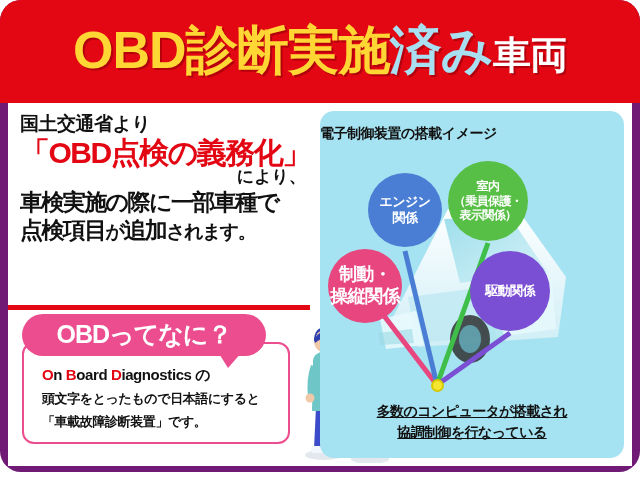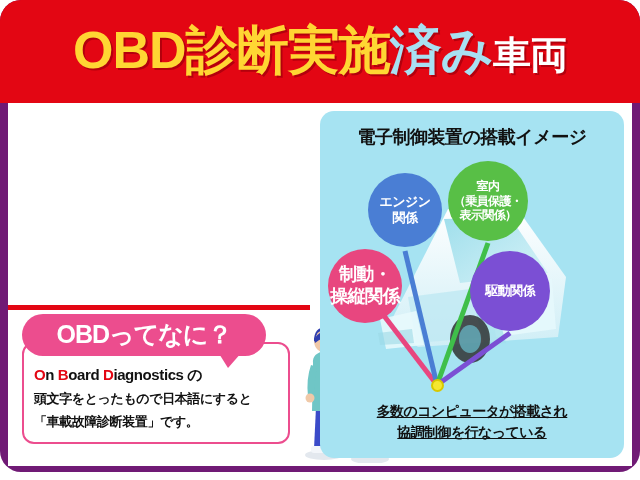--- a/index.html
+++ b/index.html
@@ -107,21 +107,21 @@
     z-index: 3;
   }
 
   #obd-box {
     position: relative;
     margin-top: -14px;
     width: 268px; min-height: 92px;
     border: 2px solid #ec4d8e;
     border-radius: 12px;
     background: #fff;
-    padding: 18px 10px 8px 10px;
+    padding: 18px 10px 8px 18px;
     z-index: 2;
   }
   .obd-line {
     font-size: 13px; font-weight: bold; color: #111;
     line-height: 1.75; letter-spacing: -0.4px; white-space: nowrap;
   }
   .obd-line.en { font-size: 15px; }
   .obd-line .cap { color: #e30613; }
   .obd-line .nm { font-weight: bold; }
 
@@ -132,22 +132,21 @@
   #right-panel {
     position: absolute;
     left: 312px; top: 8px;
     width: 304px; height: 347px;
     background: #a6e3f2;
     border-radius: 14px;
     overflow: hidden;
   }
   #right-title {
     position: absolute; left: 0; top: 14px; width: 304px;
-    text-align: center;
-    font-size: 18px; font-weight: bold; color: #111;
+    font-size: 14px; font-weight: bold; color: #111;
     letter-spacing: -0.5px;
   }
   #car-art { position: absolute; left: 0; top: 36px; width: 304px; height: 230px; }
   #strings { position: absolute; left: 0; top: 0; width: 304px; height: 347px; }
 
   .bubble {
     position: absolute;
     border-radius: 50%;
     display: flex; align-items: center; justify-content: center;
     text-align: center;
@@ -187,20 +186,27 @@
   <div id="header">
     <div id="header-title">
       <span class="seg-yellow">OBD診断実施</span><span class="seg-cyan">済み</span><span class="seg-white">車両</span>
     </div>
   </div>
 
   <div id="body-panel">
 
     <div id="left-col">
 
+      <div id="notice-block">
+        <div class="notice-l1">国土交通省より</div>
+        <div class="notice-l2">「OBD点検の義務化」</div>
+        <div class="notice-l3">により、</div>
+        <div class="notice-l4">車検実施の際に一部車種で</div>
+        <div class="notice-l5"><span>点検項目</span><span class="small">が</span><span>追加</span><span class="small">されます。</span></div>
+      </div>
 
       <div id="left-divider"></div>
 
       <div id="obd-explain">
         <div id="obd-bubble">
           <span id="obd-bubble-text">OBDってなに？</span>
           <span id="obd-bubble-tail"></span>
         </div>
         <div id="obd-box">
           <div class="obd-line en"><span class="cap">O</span><span class="nm">n </span><span class="cap">B</span><span class="nm">oard </span><span class="cap">D</span><span class="nm">iagnostics</span><span> の</span></div>

